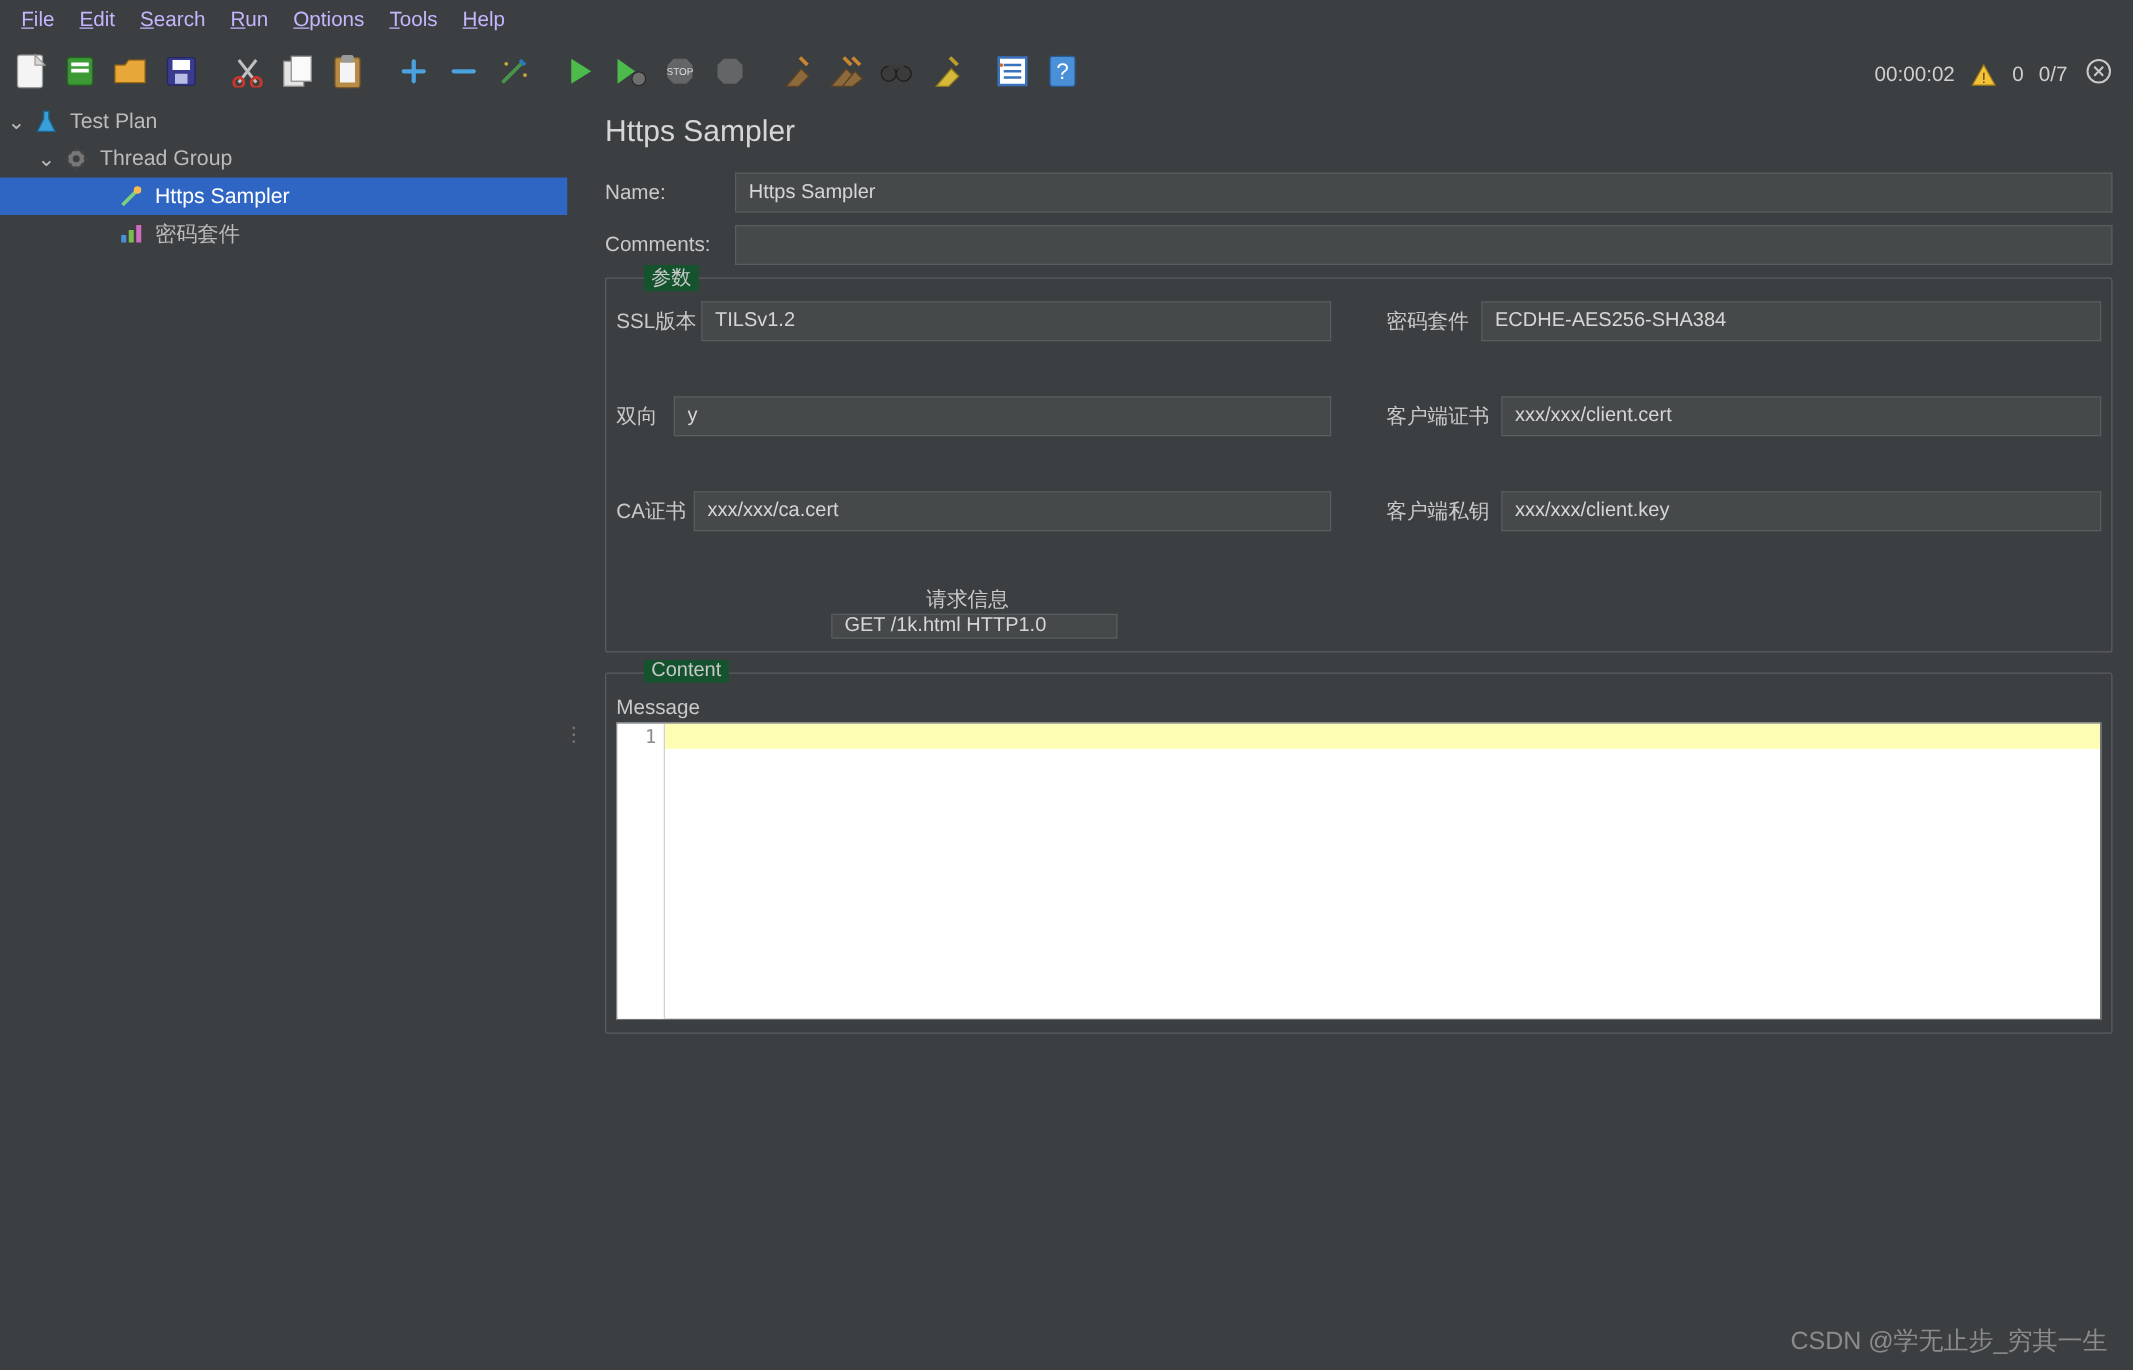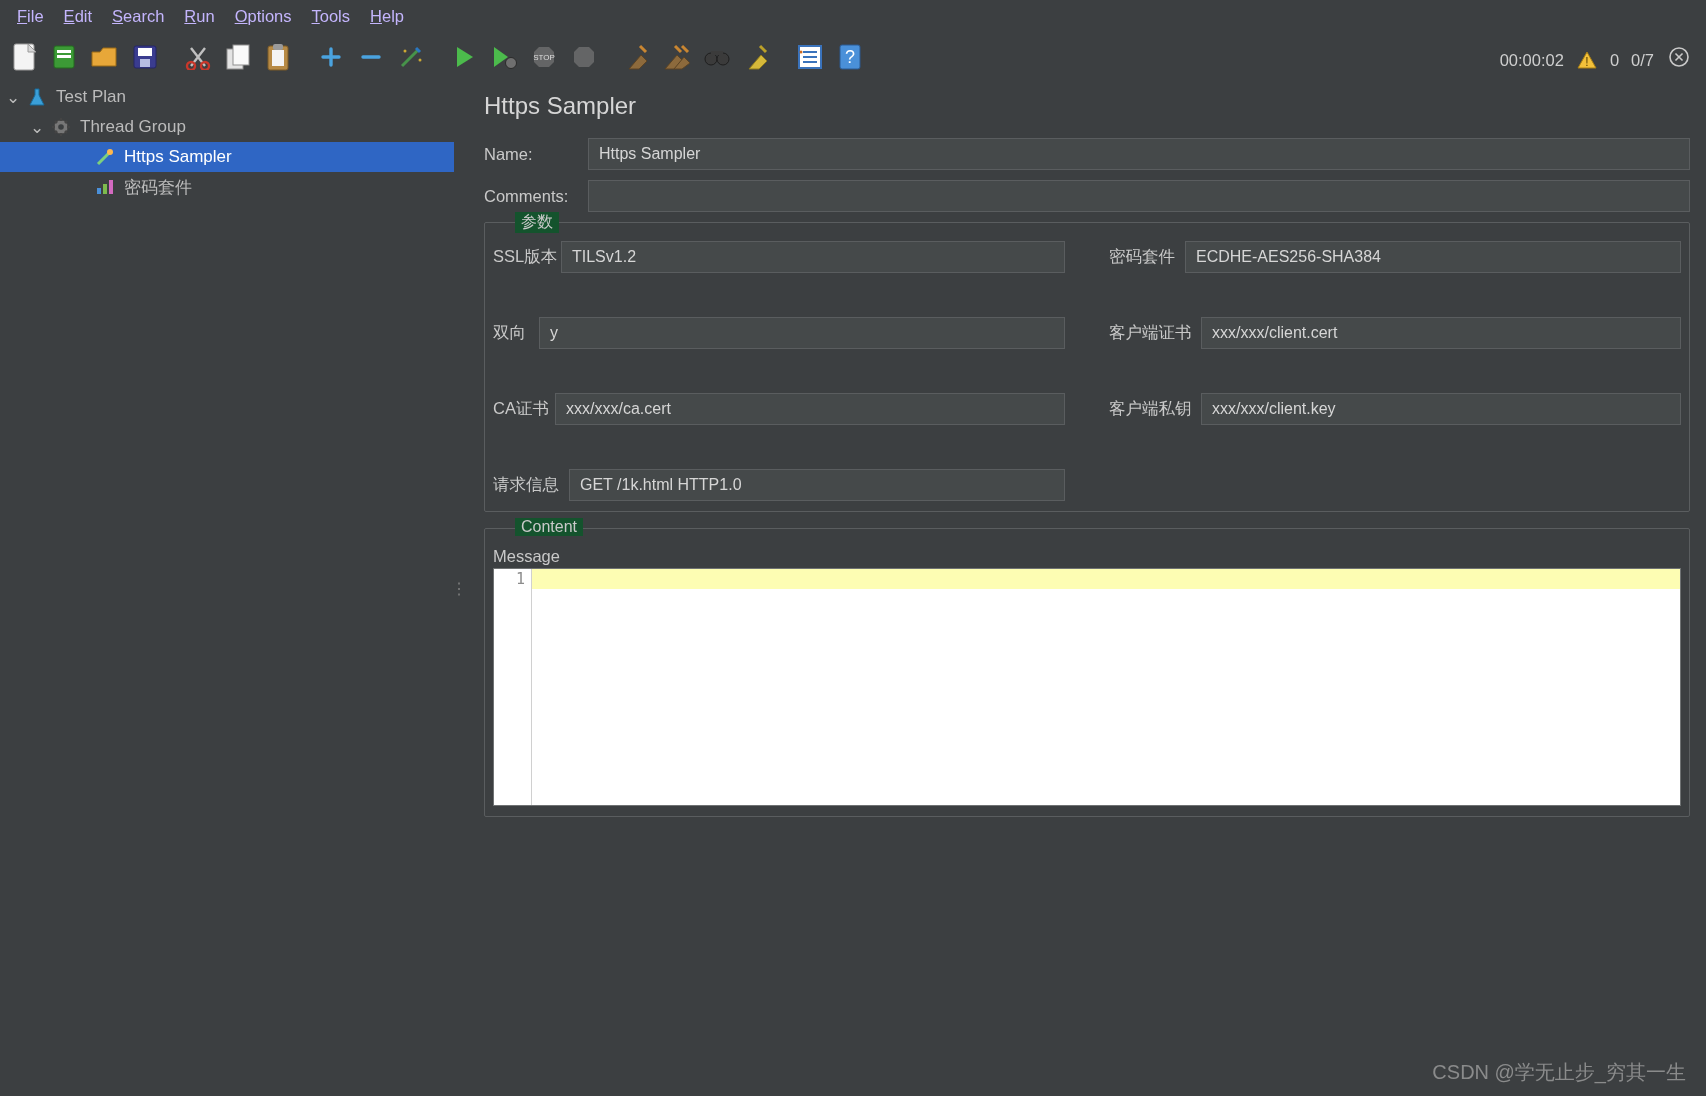--- a/index.html
+++ b/index.html
@@ -176,21 +176,21 @@
   .grid2 .pair {
     display: flex;
     align-items: center;
   }
   .grid2 .pair .plbl {
     color: #c9c9c9;
     padding-right: 8px;
     white-space: nowrap;
   }
   .grid2 .pair .txt { flex: 1; }
-  .grid2 .full { grid-column: span 1; }
+  .grid2 .full { grid-column: span 1; flex-direction: column; }
 
   
   .content-fs .msg-lbl { color: #c9c9c9; margin-bottom: 2px; }
   .editor {
     border: 1px solid #6f7273;
     display: flex;
     height: 238px;
     background: #ffffff;
   }
   .editor .gutter {

